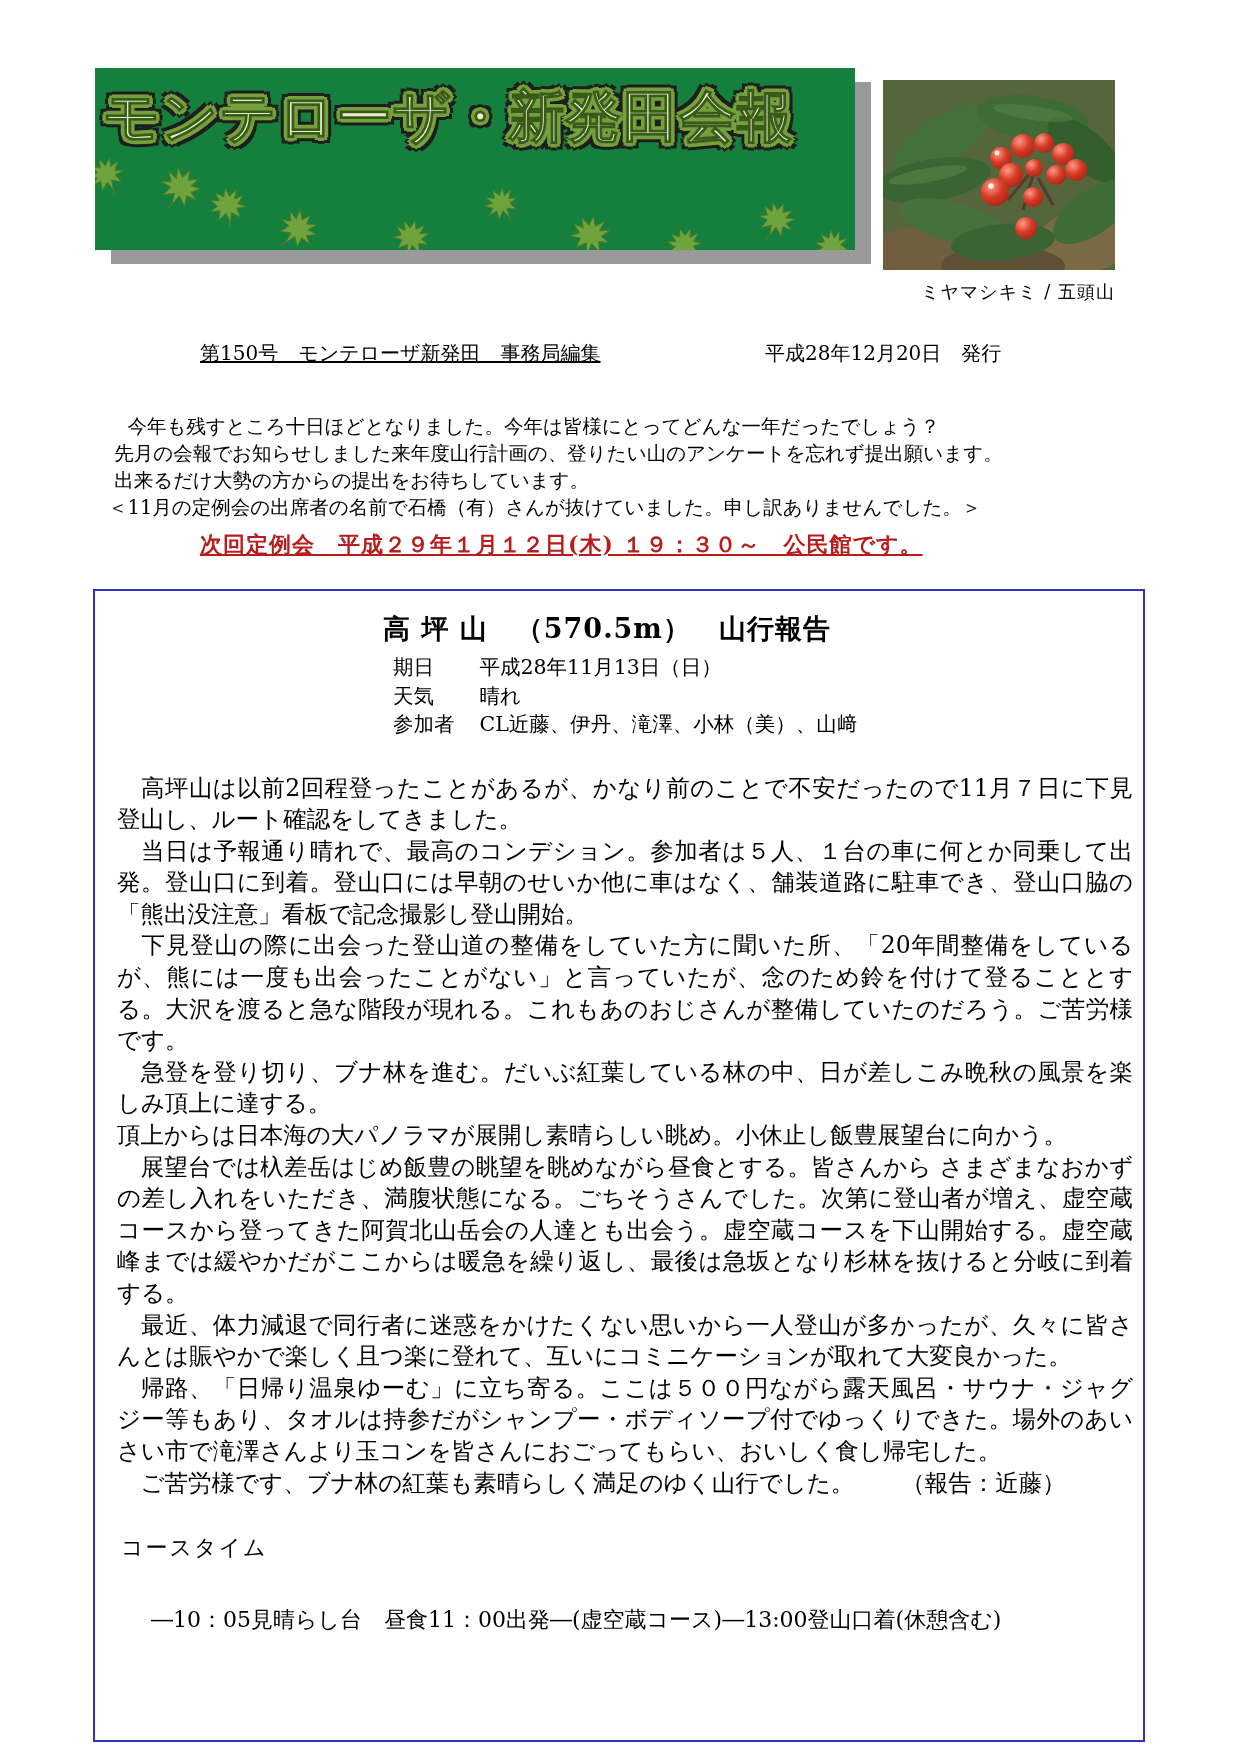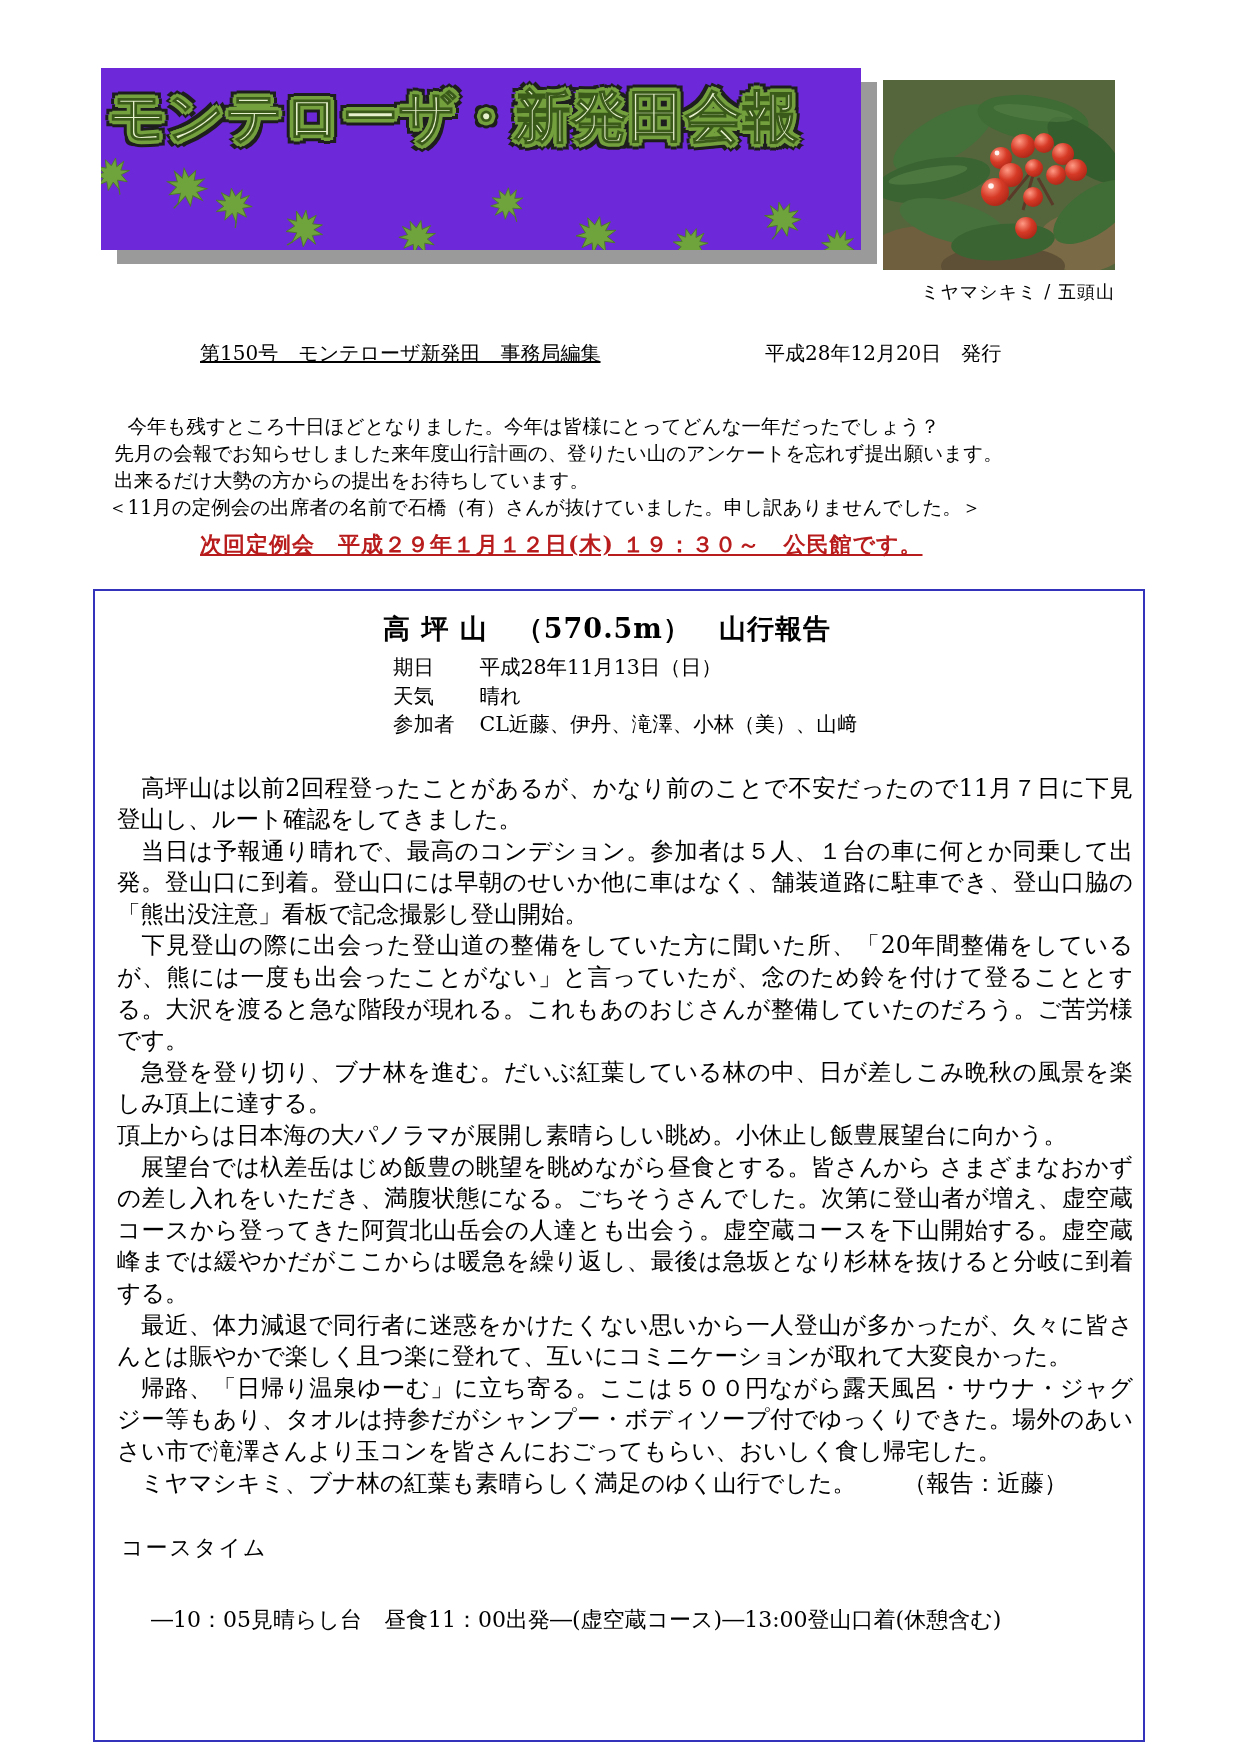--- a/index.html
+++ b/index.html
@@ -10,23 +10,23 @@
     height: 1753px;
     background: #ffffff;
     font-family: "DejaVu Serif", "Liberation Serif", serif;
     color: #000000;
     overflow: hidden;
   }
 
   
   .banner {
     position: absolute;
-    left: 101px; top: 68px;
+    left: 95px; top: 68px;
     width: 760px; height: 182px;
-    background: #6d28d9;
+    background: #15803d;
     box-shadow: 16px 14px 0 0 #9a9a9a;
     overflow: hidden;
   }
   .banner-title {
     position: absolute;
     left: 8px; top: 12px;
     white-space: nowrap;
     font-family: "DejaVu Sans", "Liberation Sans", sans-serif;
     font-weight: bold;
     font-size: 56px;
@@ -227,21 +227,21 @@
 
     <div class="report-body">
       <div>　高坪山は以前2回程登ったことがあるが、かなり前のことで不安だったので11月７日に下見登山し、ルート確認をしてきました。</div>
       <div>　当日は予報通り晴れで、最高のコンデション。参加者は５人、１台の車に何とか同乗して出発。登山口に到着。登山口には早朝のせいか他に車はなく、舗装道路に駐車でき、登山口脇の「熊出没注意」看板で記念撮影し登山開始。</div>
       <div>　下見登山の際に出会った登山道の整備をしていた方に聞いた所、「20年間整備をしているが、熊には一度も出会ったことがない」と言っていたが、念のため鈴を付けて登ることとする。大沢を渡ると急な階段が現れる。これもあのおじさんが整備していたのだろう。ご苦労様です。</div>
       <div>　急登を登り切り、ブナ林を進む。だいぶ紅葉している林の中、日が差しこみ晩秋の風景を楽しみ頂上に達する。</div>
       <div>頂上からは日本海の大パノラマが展開し素晴らしい眺め。小休止し飯豊展望台に向かう。</div>
       <div>　展望台では杁差岳はじめ飯豊の眺望を眺めながら昼食とする。皆さんから さまざまなおかずの差し入れをいただき、満腹状態になる。ごちそうさんでした。次第に登山者が増え、虚空蔵コースから登ってきた阿賀北山岳会の人達とも出会う。虚空蔵コースを下山開始する。虚空蔵峰までは緩やかだがここからは暖急を繰り返し、最後は急坂となり杉林を抜けると分岐に到着する。</div>
       <div>　最近、体力減退で同行者に迷惑をかけたくない思いから一人登山が多かったが、久々に皆さんとは賑やかで楽しく且つ楽に登れて、互いにコミニケーションが取れて大変良かった。</div>
       <div>　帰路、「日帰り温泉ゆーむ」に立ち寄る。ここは５００円ながら露天風呂・サウナ・ジャグジー等もあり、タオルは持参だがシャンプー・ボディソープ付でゆっくりできた。場外のあいさい市で滝澤さんより玉コンを皆さんにおごってもらい、おいしく食し帰宅した。</div>
-      <div>　ミヤマシキミ、ブナ林の紅葉も素晴らしく満足のゆく山行でした。　　（報告：近藤）</div>
+      <div>　ご苦労様です、ブナ林の紅葉も素晴らしく満足のゆく山行でした。　　（報告：近藤）</div>
     </div>
 
     <div class="course">
       <div class="course-heading">コースタイム</div>
       <div class="course-line2">―10：05見晴らし台　昼食11：00出発―(虚空蔵コース)―13:00登山口着(休憩含む)</div>
     </div>
   </div>
 
 </div>
 

